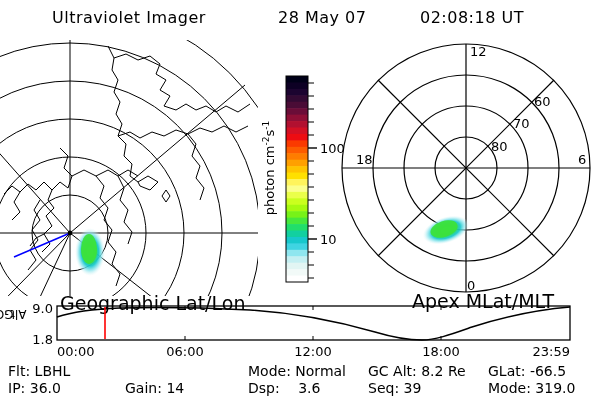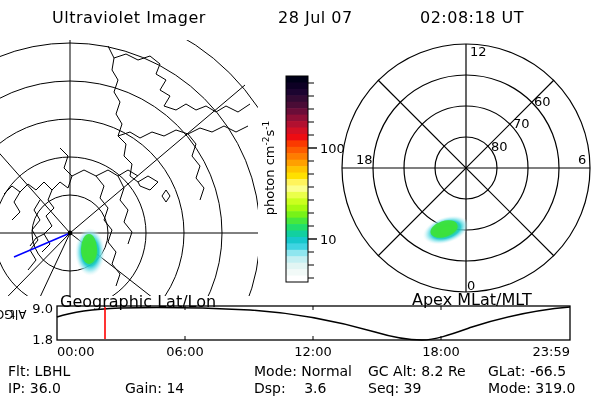--- a/index.html
+++ b/index.html
@@ -34,21 +34,21 @@
   
   #geo-panel  { left: 0;   top: 40px; width: 258px; height: 256px; }
   #mlt-panel  { left: 336px; top: 40px; width: 264px; height: 256px; }
   #cbar-panel { left: 258px; top: 40px; width: 82px;  height: 256px; }
 
   svg { display: block; overflow: visible; }
   .cbar-tick-text { font-size: 13px; }
 
   
   .caption {
-    font-size: 16px;
+    font-size: 19px;
     white-space: nowrap;
   }
   #cap-geo  { left: 60px;  top: 292px; }
   #cap-apex { left: 412px; top: 290px; text-align: right; }
 
   
   #orbit-strip { left: 0; top: 300px; width: 520px; height: 58px; }
   #orbit-ylab {
     left: 2px; top: 300px;
     width: 18px; height: 50px;
@@ -66,31 +66,31 @@
   #status {
     left: 0; top: 362px; width: 600px; height: 38px;
     font-size: 14px;
     line-height: 18px;
   }
   #status .col { position: absolute; white-space: nowrap; }
   #status .r1 { top: 0px; }
   #status .r2 { top: 17px; }
   .c0 { left: 8px; }
   .c1 { left: 125px; }
-  .c2 { left: 254px; }
+  .c2 { left: 248px; }
   .c3 { left: 368px; }
   .c4 { left: 488px; }
   .lbl-val { display: inline-block; }
 </style>
 </head>
 <body>
 
 <div id="header" class="abs">
   <span class="h-title">Ultraviolet Imager</span>
-  <span class="h-date">28 Jul 07</span>
+  <span class="h-date">28 May 07</span>
   <span class="h-time">02:08:18 UT</span>
 </div>
 
 <div id="geo-panel" class="abs">
   <svg width="258" height="256" viewBox="0 0 258 256">
     <defs>
       <radialGradient id="auroraGeo" cx="50%" cy="50%" r="50%">
         <stop offset="0%" stop-color="#3fe03f" stop-opacity="1"></stop>
         <stop offset="38%" stop-color="#2fd860" stop-opacity="1"></stop>
         <stop offset="58%" stop-color="#17c8cc" stop-opacity="0.95"></stop>

